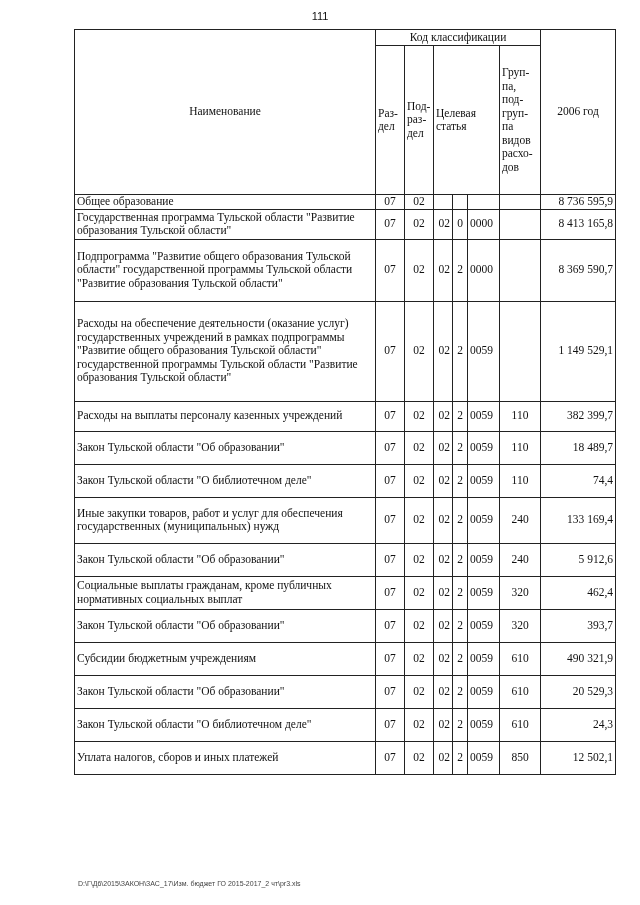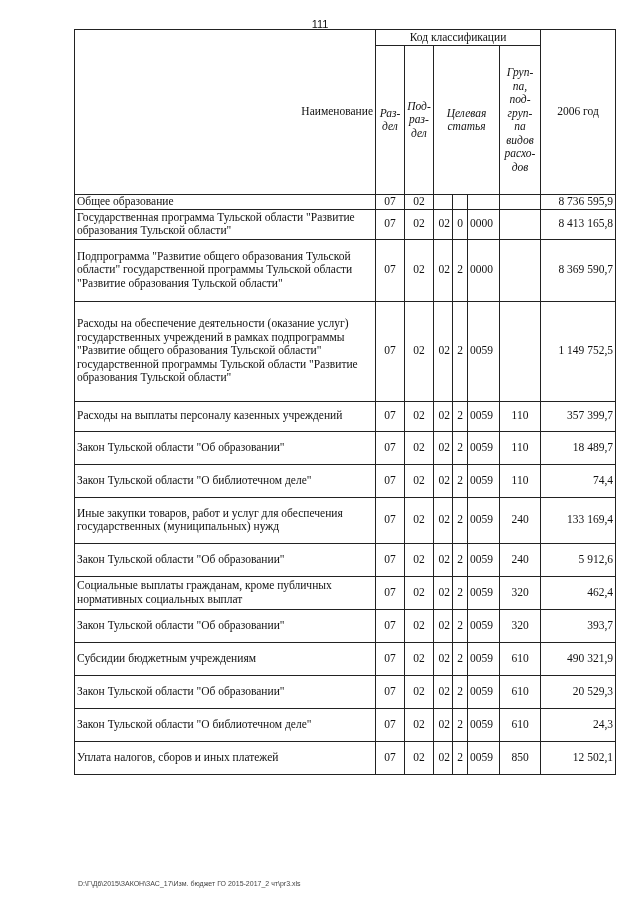--- a/index.html
+++ b/index.html
@@ -1,25 +1,25 @@
 <!DOCTYPE html>
 <html><head>
 <meta charset="utf-8">
 <style>
   html, body { margin:0; padding:0; background:#ffffff; }
   body { width:640px; height:905px; position:relative; overflow:hidden;
          font-family:"Liberation Serif", serif; color:#111; }
-  .page-number { position:absolute; left:0; width:640px; top:18px; text-align:center;
+  .page-number { position:absolute; left:0; width:640px; top:10px; text-align:center;
                  font-family:"Liberation Sans", sans-serif; font-size:11px; }
   table.budget { position:absolute; left:74px; top:29px; border-collapse:collapse;
                  table-layout:fixed; width:541px; font-size:11.5px; line-height:13.5px; }
   table.budget td, table.budget th { border:1px solid #222; padding:0 2px; font-weight:normal;
                  vertical-align:middle; }
-  th.name-h { text-align:right; }
-  th.sub-h { vertical-align:top; text-align:center; padding:0 1px;font-style:italic; }
+  th.name-h { text-align:center; }
+  th.sub-h { vertical-align:top; text-align:left; padding:0 1px; }
   th.year-h { vertical-align:top; text-align:center; }
   th.code-h { text-align:center; height:14px; }
   td.name { text-align:left; }
   td.c { text-align:center; }
   td.r { text-align:right; padding-right:2px; }
   td.tgt-a { text-align:right; padding-right:1px; }
   td.tgt-b { text-align:center; padding:0; }
   td.tgt-c { text-align:left; padding-left:1px; }
   .footer { position:absolute; left:78px; top:880px; font-size:7px; color:#444;
             font-family:"Liberation Sans", sans-serif; }
@@ -112,31 +112,31 @@
         <td class="r">8 369 590,7</td>
       </tr>
       <tr style="height: 100px;">
         <td class="name">Расходы на обеспечение деятельности (оказание услуг) государственных учреждений в рамках подпрограммы "Развитие общего образования Тульской области" государственной программы Тульской области "Развитие образования Тульской области"</td>
         <td class="c">07</td>
         <td class="c">02</td>
         <td class="tgt-a">02</td>
         <td class="tgt-b">2</td>
         <td class="tgt-c">0059</td>
         <td class="c"></td>
-        <td class="r">1 149 752,5</td>
+        <td class="r">1 149 529,1</td>
       </tr>
       <tr style="height: 30px;">
         <td class="name">Расходы на выплаты персоналу казенных учреждений</td>
         <td class="c">07</td>
         <td class="c">02</td>
         <td class="tgt-a">02</td>
         <td class="tgt-b">2</td>
         <td class="tgt-c">0059</td>
         <td class="c">110</td>
-        <td class="r">357 399,7</td>
+        <td class="r">382 399,7</td>
       </tr>
       <tr style="height: 33px;">
         <td class="name">Закон Тульской области "Об образовании"</td>
         <td class="c">07</td>
         <td class="c">02</td>
         <td class="tgt-a">02</td>
         <td class="tgt-b">2</td>
         <td class="tgt-c">0059</td>
         <td class="c">110</td>
         <td class="r">18 489,7</td>

